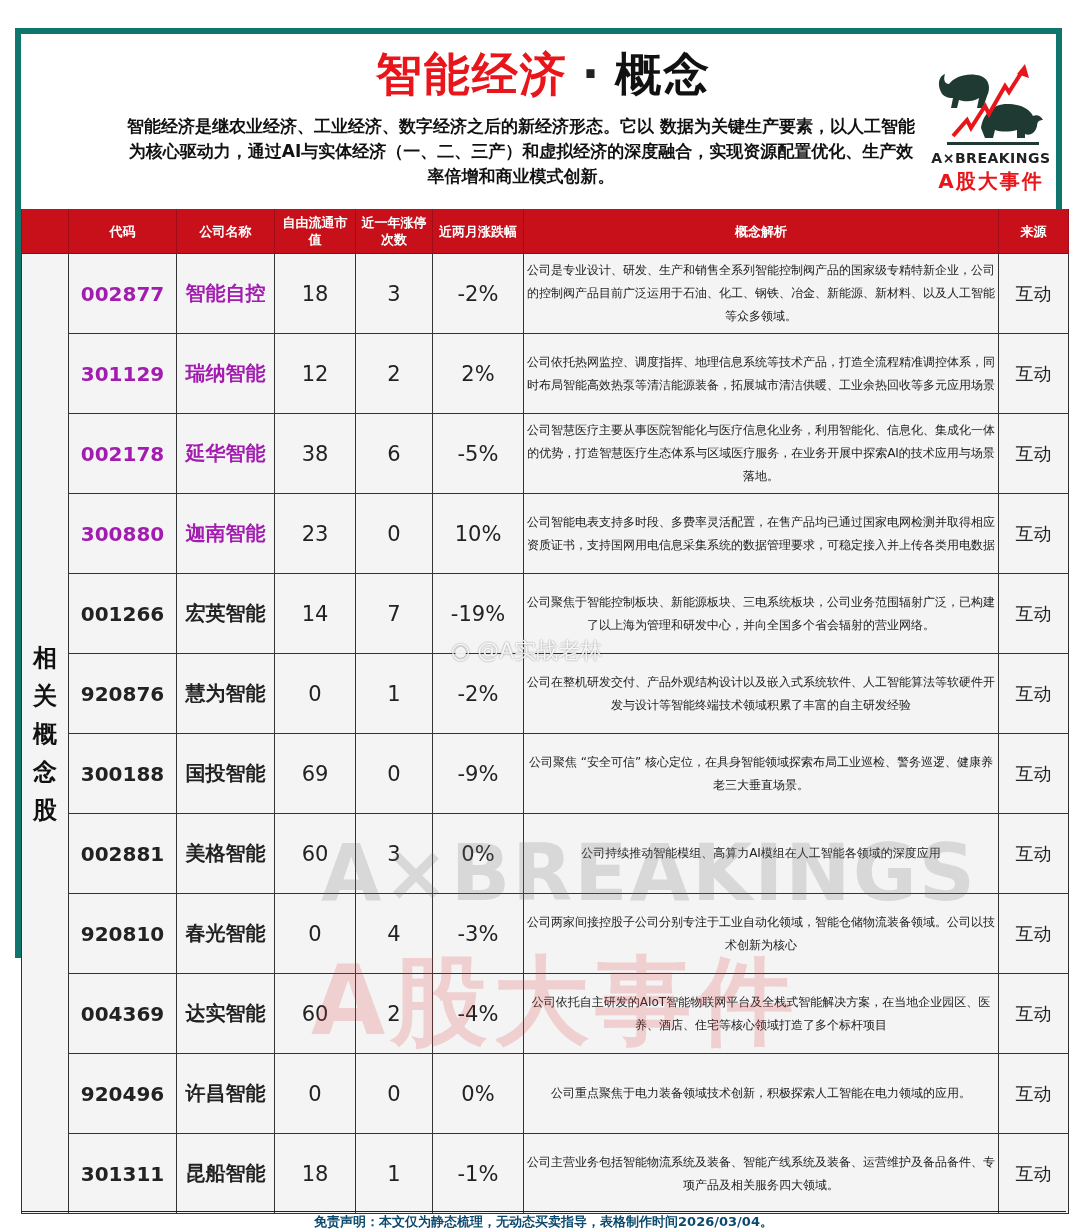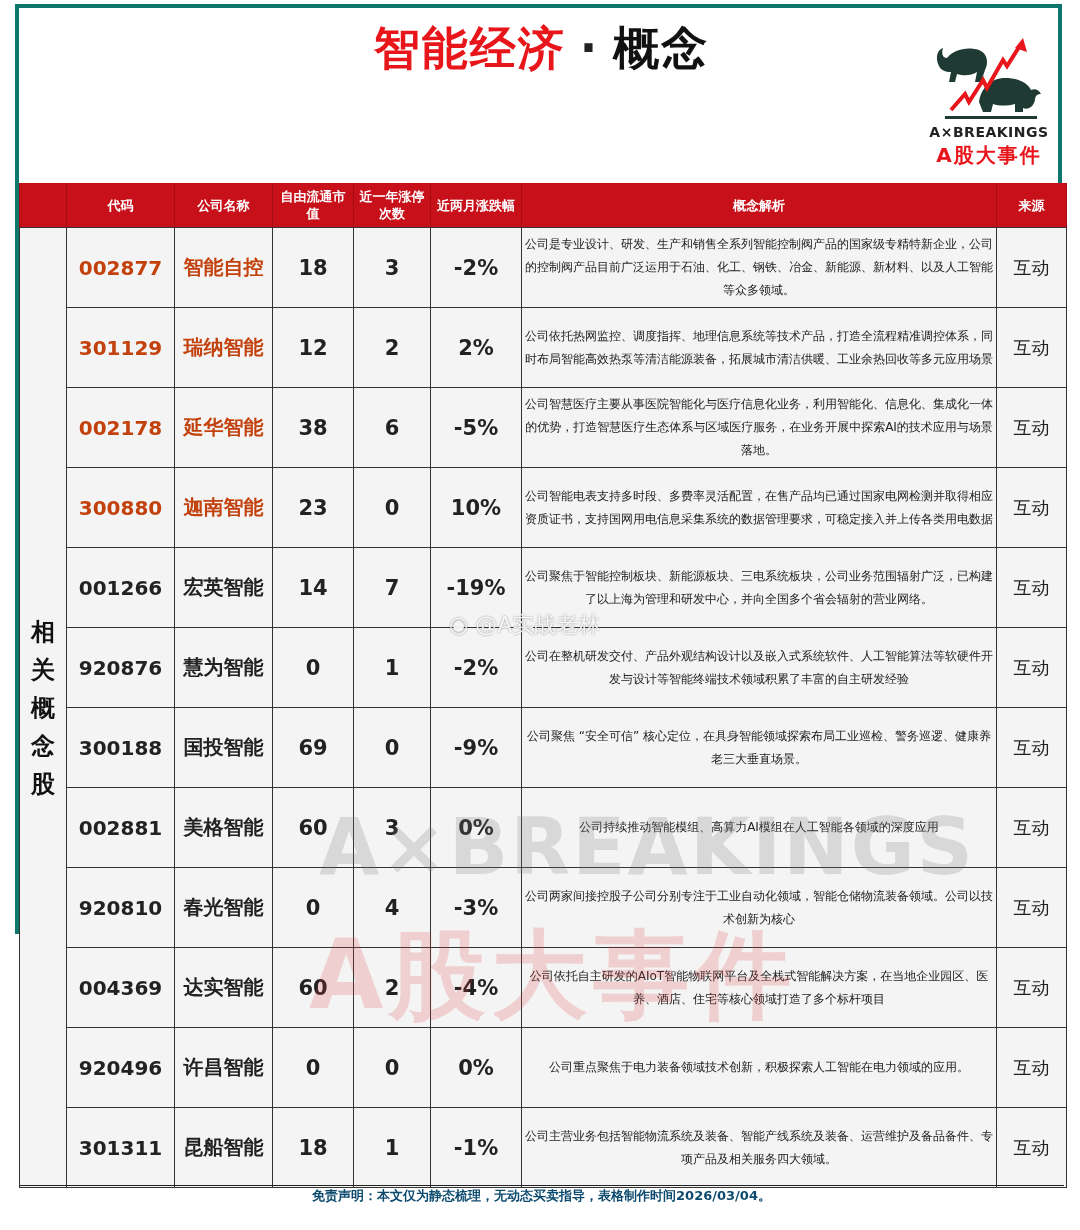--- a/index.html
+++ b/index.html
@@ -1,19 +1,19 @@
 <!DOCTYPE html>
 <html><head>
 <meta charset="utf-8">
 <style>
   html, body { margin: 0; padding: 0; background: #ffffff; }
   body { width: 1080px; height: 1230px; position: relative; overflow: hidden;
          font-family: "DejaVu Sans", "Liberation Sans", sans-serif; }
-  .frame { position: absolute; left: 15px; top: 4px; width: 1047px; height: 930px;
-           border: 4px solid #0f766e; box-sizing: border-box; background: #fff; }
+  .frame { position: absolute; left: 15px; top: 28px; width: 1047px; height: 930px;
+           border: 6px solid #0f766e; box-sizing: border-box; background: #fff; }
   .header { position: absolute; left: 0; top: 0; width: 1045px; height: 175px; }
   .title { position: absolute; left: 0; width: 1045px; top: 12px; text-align: center;
            font-size: 46px; font-weight: bold; letter-spacing: 2px; line-height: 56px; }
   .title .t-red { color: #e8151b; }
   .title .t-dot { color: #222; margin: 0 14px; }
   .title .t-black { color: #111; }
   .intro { position: absolute; left: 100px; top: 80px; width: 800px; text-align: center;
            font-size: 17px; font-weight: bold; color: #111; line-height: 25px; }
   .logo { position: absolute; left: 900px; top: 28px; width: 140px; height: 130px; }
   .logo svg { position: absolute; left: 12px; top: 0; }
@@ -25,22 +25,22 @@
   table.grid { position: absolute; left: 0; top: 175px; border-collapse: collapse;
                table-layout: fixed; width: 1047px; }
   table.grid th { background: #c8101a; color: #fff; font-size: 13px; font-weight: bold;
                   height: 44px; line-height: 17px; padding: 0 2px; text-align: center;
                   border-left: 1px solid #a20c14; border-right: 1px solid #a20c14; }
   table.grid td { border: 1px solid #333; text-align: center; vertical-align: middle;
                   background: #f4f4f4; height: 79px; padding: 0; }
   td.side { background: #f4f4f4; font-size: 24px; font-weight: bold; color: #111;
             line-height: 38px; border-top: none; }
   td.code, td.name { font-size: 20px; font-weight: bold; color: #222; }
-  td.num { font-size: 21px; font-weight: bold; color: #222; }
-  td.hl { color: #c2410c; }
+  td.num { font-size: 21px; font-weight: normal; color: #222; }
+  td.hl { color: #a21caf; }
   td.desc { background: #dfeaf6; text-align: left; font-size: 12px; line-height: 23px;
             color: #222; padding: 0 4px; vertical-align: middle; }
   td.src { background: #dfeaf6; font-size: 18px; color: #222; }
   .footer { position: absolute; left: 0; top: 1177px; width: 1045px; height: 20px;
             text-align: center; font-size: 13px; font-weight: bold; color: #0c4a6e;
             line-height: 20px; border-top: 1px solid #222; }
   .wm { position: absolute; pointer-events: none; margin-top: 24px; }
   .wm-en { left: 300px; top: 770px; font-size: 78px; font-weight: bold; color: rgba(120,120,120,0.22);
            letter-spacing: 2px; }
   .wm-cn { left: 290px; top: 880px; font-size: 96px; font-weight: bold; color: rgba(220,60,60,0.20);
@@ -50,20 +50,21 @@
 </style>
 </head>
 <body>
 
 <div class="frame">
 
   <div class="header">
     <div class="title">
       <span class="t-red">智能经济</span><span class="t-dot">·</span><span class="t-black">概念</span>
     </div>
+    <div class="intro">智能经济是继农业经济、工业经济、数字经济之后的新经济形态。它以 数据为关键生产要素，以人工智能为核心驱动力，通过AI与实体经济（一、二、三产）和虚拟经济的深度融合，实现资源配置优化、生产效率倍增和商业模式创新。</div>
 
     <div class="logo">
       <svg width="116" height="86" viewBox="0 0 116 86">
 
         <path d="M8 30 C4 22 6 14 12 12 C10 18 12 22 16 22 C22 14 36 10 48 14 C56 17 58 26 54 34 L50 46 L44 46 L46 36 C40 40 32 40 26 38 L24 46 L18 46 L20 36 C14 36 10 34 8 30 Z" fill="#1f3a33"></path>
 
         <path d="M48 66 C50 52 60 42 74 42 C86 42 96 46 100 54 C104 52 108 54 110 58 C106 58 104 60 104 64 C102 72 96 74 92 72 L92 76 L84 76 L84 68 C76 70 68 70 62 68 L60 76 L52 76 Z" fill="#1f3a33"></path>
 
         <polyline points="20,74 34,58 38,66 52,44 56,52 72,24 76,30 90,8" fill="none" stroke="#e8151b" stroke-width="4"></polyline>
         <polygon points="92,2 96,16 84,12" fill="#e8151b"></polygon>

